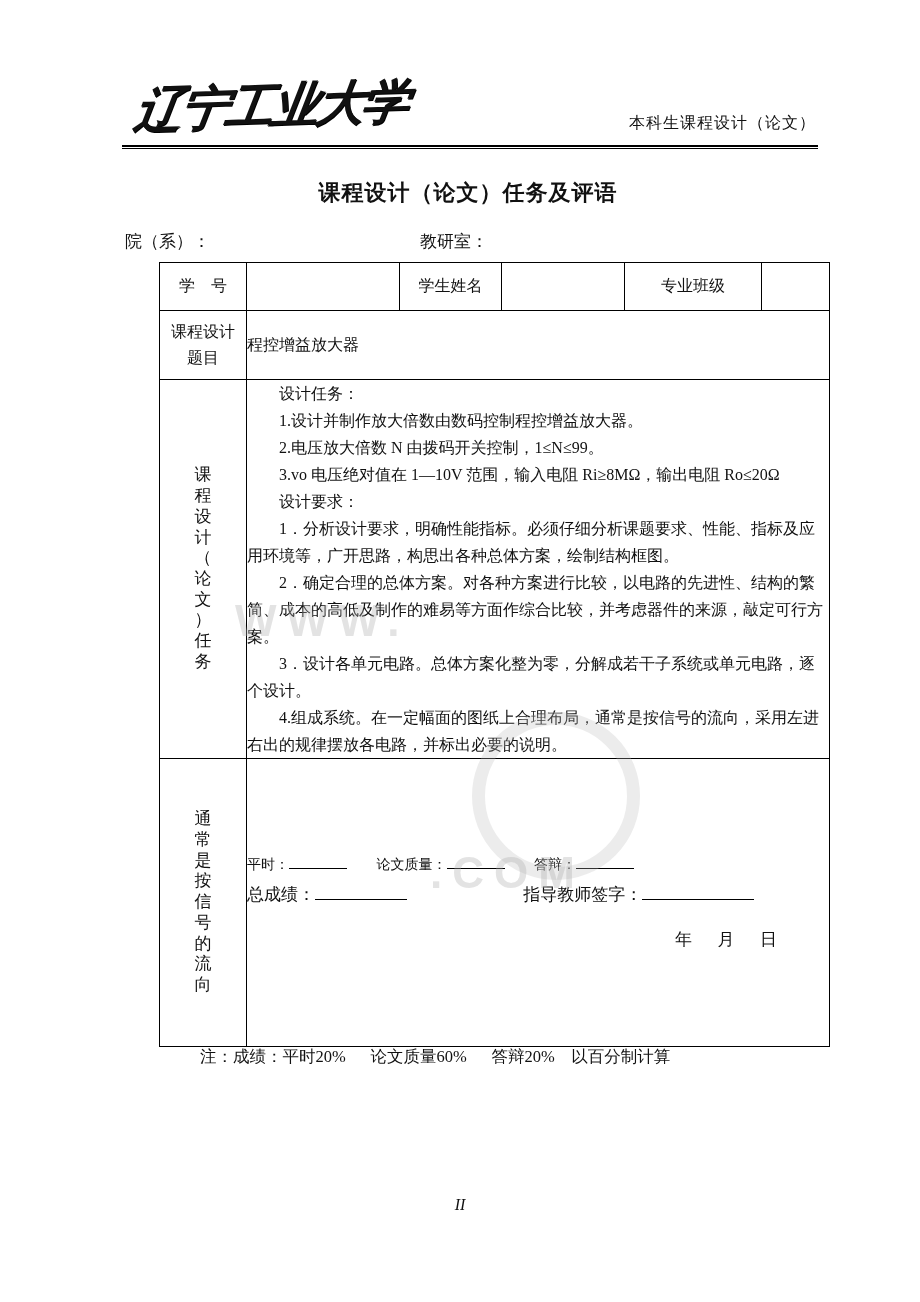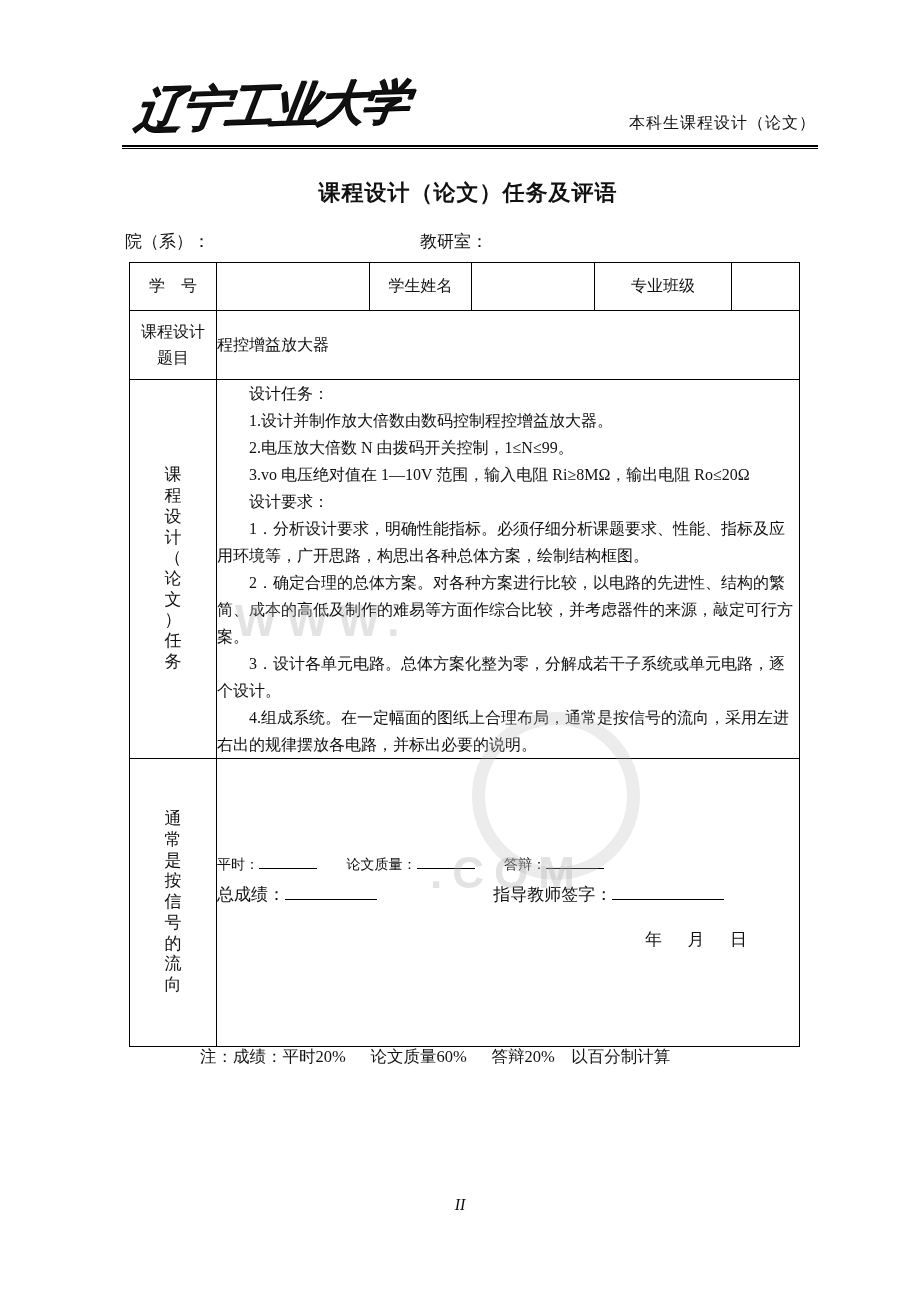--- a/index.html
+++ b/index.html
@@ -31,21 +31,21 @@
 
   .doc-title {
     position:absolute; left:0; top:170px; width:100%; margin:8px;
     text-align:center; font-size:22px; font-weight:bold; letter-spacing:1px;
   }
 
   .dept-line { position:absolute; top:230px; left:125px; width:695px; font-size:17px; }
   .staff-label { position:absolute; left:295px; top:0; }
 
   
-  .table-wrap { position:absolute; left:129px; top:262px; }
+  .table-wrap { position:absolute; left:159px; top:262px; }
   table.main { border-collapse:collapse; width:670px; table-layout:fixed; }
   table.main td { border:1.5px solid #000; padding:0; font-size:16px; vertical-align:middle; }
   .cell-center { text-align:center; }
   .label-cell { font-size:17px; }
 
   .topic-value-cell { vertical-align:top; padding:14px 8px 0 30px;border-radius:13px; }
   .topic-label-cell div { line-height:1.65; }
 
   .vlabel-cell { text-align:center; }
   .vlabel {

